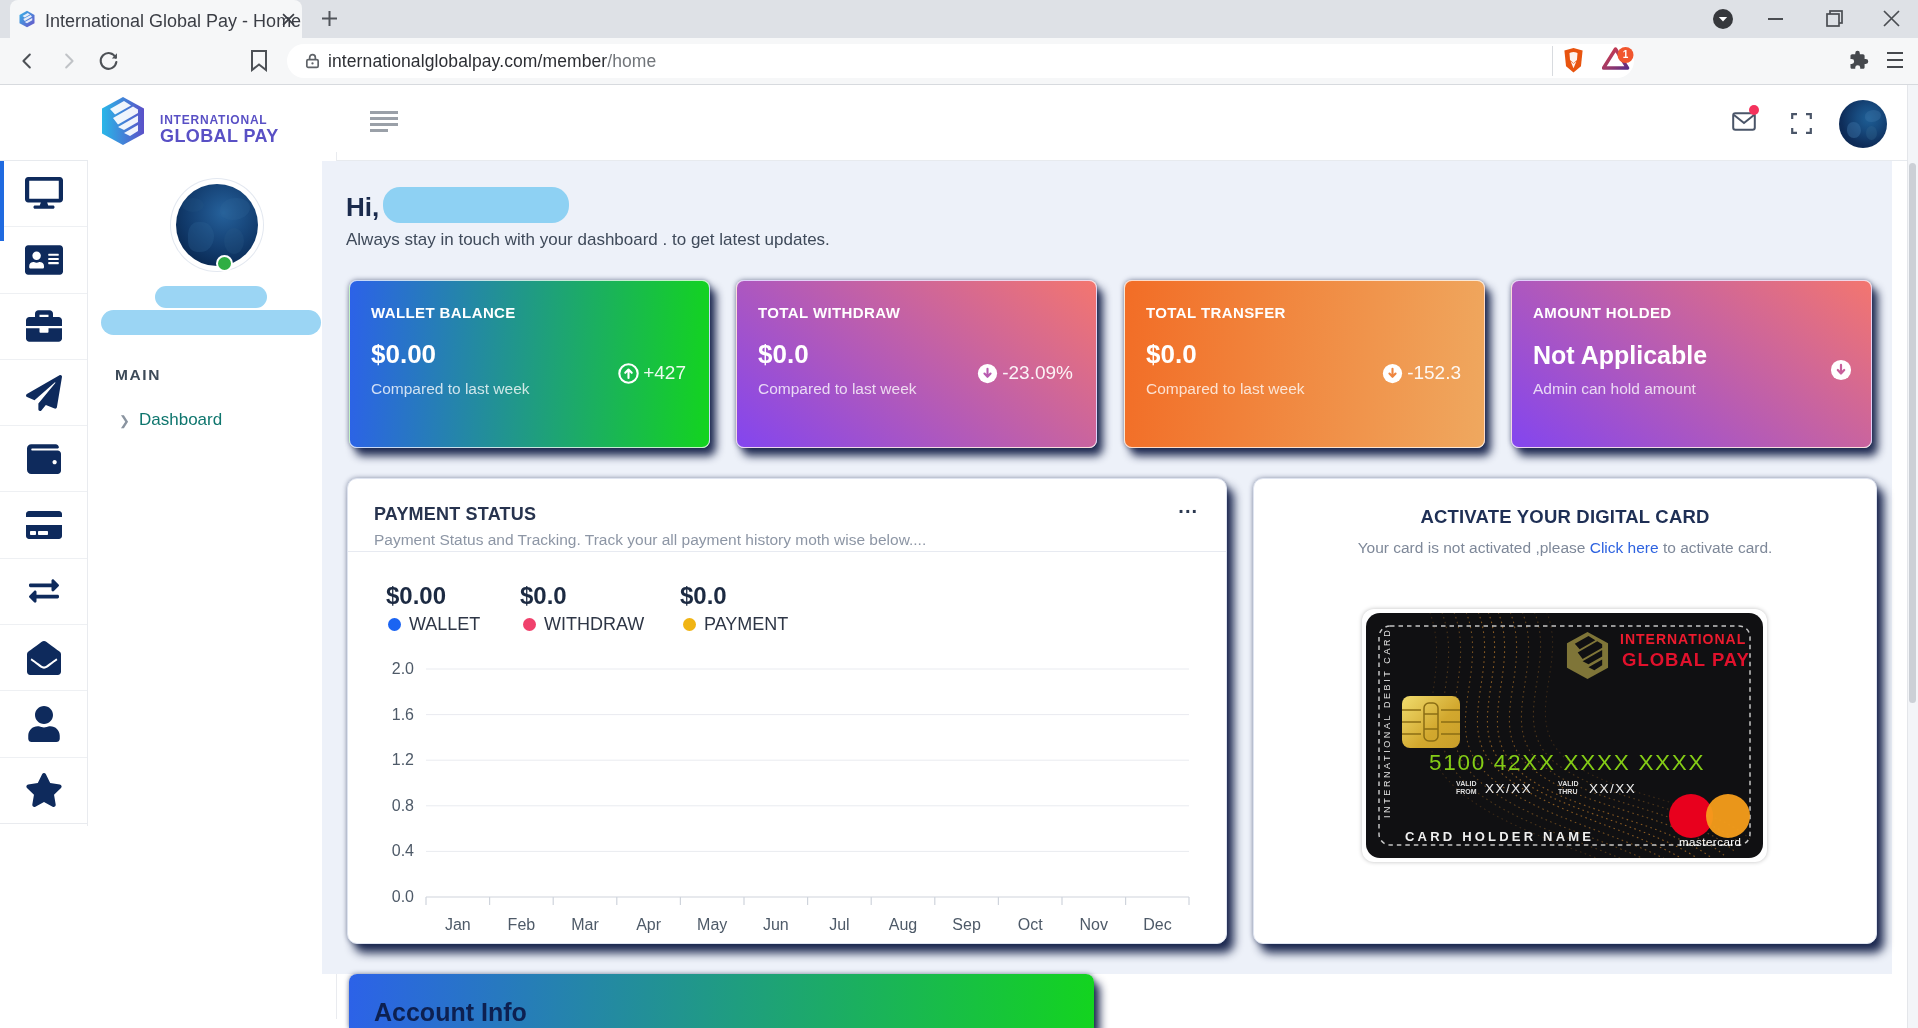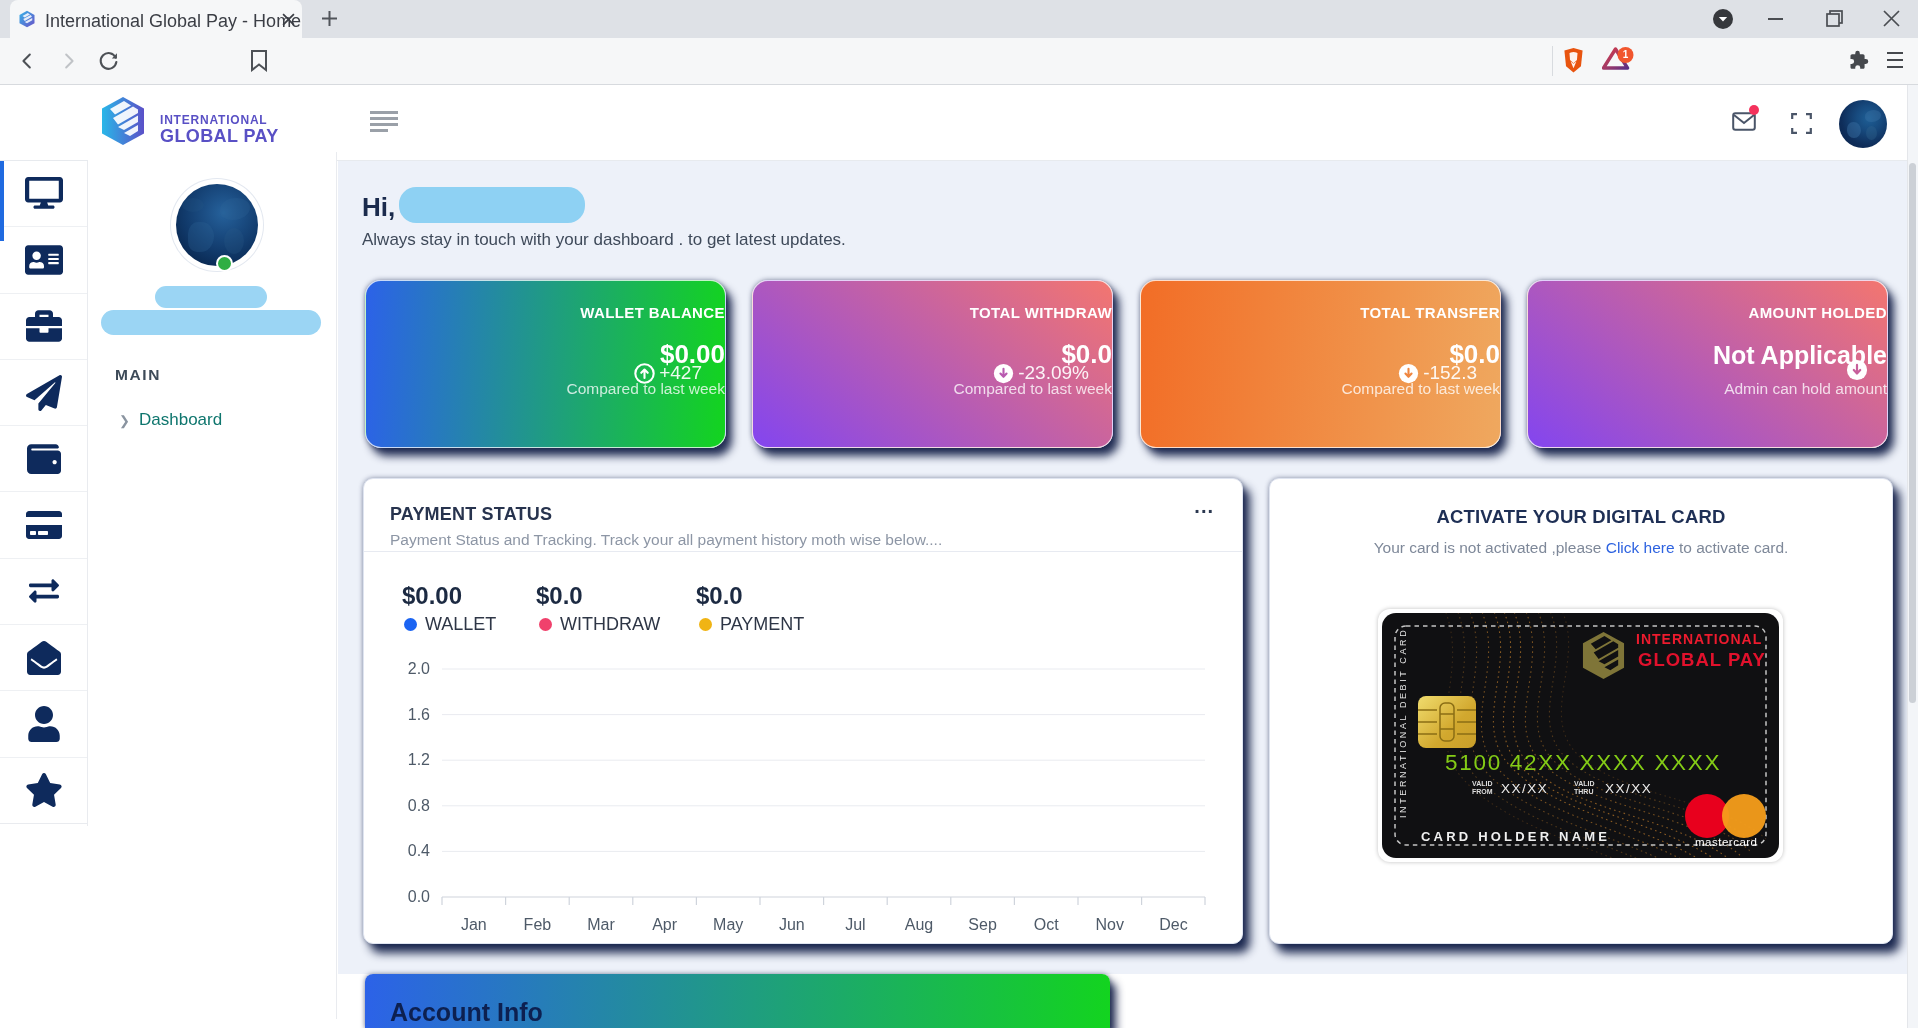--- a/index.html
+++ b/index.html
@@ -14,24 +14,24 @@
 #chromeline { position:absolute; left:0; top:84px; width:1918px; height:1px; background:#d7dade; }
 
 #header { position:absolute; left:0; top:85px; width:1918px; height:76px; background:#ffffff; border-bottom:1px solid #e7eaee; }
 
 #rail { position:absolute; left:0; top:161px; width:88px; height:665px; background:#fff; border-right:1px solid #e9ebef; }
 .cell { position:relative; width:87px; height:66.3px; border-bottom:1px solid #eef0f3; }
 .cell svg { position:absolute; left:50%; top:50%; transform:translate(-50%,-50%); }
 #bluebar { position:absolute; left:0; top:161px; width:4px; height:80px; background:#1f6ae0; z-index:5; }
 #sidepanel { position:absolute; left:88px; top:152px; width:249px; height:867px; background:#fff; border-right:1px solid #e9ebef;text-align:right; }
 
-#content { position:absolute; left:338px; top:161px; width:1570px; height:813px; background:#edf1f9; }
+#content { position:absolute; left:322px; top:161px; width:1570px; height:813px; background:#edf1f9; }
 #scrolledge { position:absolute; left:1907px; top:85px; width:11px; height:943px; background:#f3f5f8; border-left:1px solid #e4e6ea; }
-.card { position:absolute; top:119px; width:361px; height:168px; border-radius:16px; color:#fff;
-  box-shadow:0 0 5px rgba(9,22,64,.5), 6px 8px 9px rgba(9,22,64,.88); border:1.5px solid rgba(255,255,255,0.75);text-align:right; }
+.card { position:absolute; top:119px; width:361px; height:168px; border-radius:8px; color:#fff;
+  box-shadow:0 0 5px rgba(9,22,64,.5), 6px 8px 9px rgba(9,22,64,.88); border:1.5px solid rgba(255,255,255,0.75); }
 .card h4 { font-size:15px; font-weight:bold; letter-spacing:.4px; margin:23px 0 0 21px; }
 .card .amt { font-size:26px; font-weight:bold; margin:18px 0 0 21px; }
 .card .cmp { font-size:15.5px; color:rgba(255,255,255,.78); margin:10px 0 0 21px; }
 .card .trend { position:absolute; right:23px; top:81px; font-size:19px; color:rgba(255,255,255,.92); display:flex; align-items:center; }
 .panel { position:absolute; background:#fff; border-radius:10px; border:1px solid #dfe4f0;
   box-shadow:0 0 5px rgba(9,22,64,.45), 7px 9px 10px rgba(9,22,64,.9); }
 </style>
 </head>
 <body>
 
@@ -76,20 +76,28 @@
   <svg style="position:absolute;left:57px;top:12px" width="22" height="22" viewBox="0 0 24 24">
       <path d="M10 5 L17 12 L10 19" fill="none" stroke="#c0c3c7" stroke-width="2.2" stroke-linecap="round" stroke-linejoin="round"></path>
     </svg>
   <svg style="position:absolute;left:97px;top:11px" width="23" height="23" viewBox="0 0 24 24">
       <path d="M19.5 9 A8.2 8.2 0 1 0 20.2 13.5" fill="none" stroke="#4d5156" stroke-width="2.2" stroke-linecap="round"></path>
       <path d="M20.8 4.5 V9.8 H15.5 Z" fill="#4d5156"></path>
     </svg>
   <svg style="position:absolute;left:249px;top:11px" width="20" height="23" viewBox="0 0 20 23">
       <path d="M3 2 H17 V21 L10 15.5 L3 21 Z" fill="none" stroke="#4d5156" stroke-width="2"></path>
     </svg>
+  <div id="urlbar">
+    <svg style="position:absolute;left:17px;top:8px" width="17" height="18" viewBox="0 0 24 24">
+        <rect x="4" y="10" width="16" height="11" rx="2" fill="none" stroke="#5f6368" stroke-width="2.4"></rect>
+        <path d="M8 10 V7 a4 4 0 0 1 8 0 v3" fill="none" stroke="#5f6368" stroke-width="2.4"></path>
+        <circle cx="12" cy="15.5" r="1.6" fill="#5f6368"></circle>
+      </svg>
+    <span id="urltext">internationalglobalpay.com/member<span style="color:#71757a">/home</span></span>
+  </div>
   <div style="position:absolute;left:1552px;top:8px;width:1px;height:30px;background:#d8dbdf"></div>
   <svg style="position:absolute;left:1562px;top:9px" width="23" height="27" viewBox="0 0 24 28">
     <path d="M12 1 L21.5 3.5 L19.8 20 L12 26.5 L4.2 20 L2.5 3.5 Z" fill="#e8540f"></path>
     <path d="M12 5 C14 5 16.2 6.2 16.2 6.2 L15.6 13.5 L12 16.8 L8.4 13.5 L7.8 6.2 C7.8 6.2 10 5 12 5 Z" fill="#fdf4ef"></path>
     <path d="M12 17.5 L15 15 L12 22 L9 15 Z" fill="#fdf4ef"></path>
   </svg>
   <svg style="position:absolute;left:1602px;top:9px" width="32" height="28" viewBox="0 0 32 28">
     <defs>
         <linearGradient id="batg" x1="0" y1="0" x2="1" y2="1">
           <stop offset="0" stop-color="#d63946"></stop>

